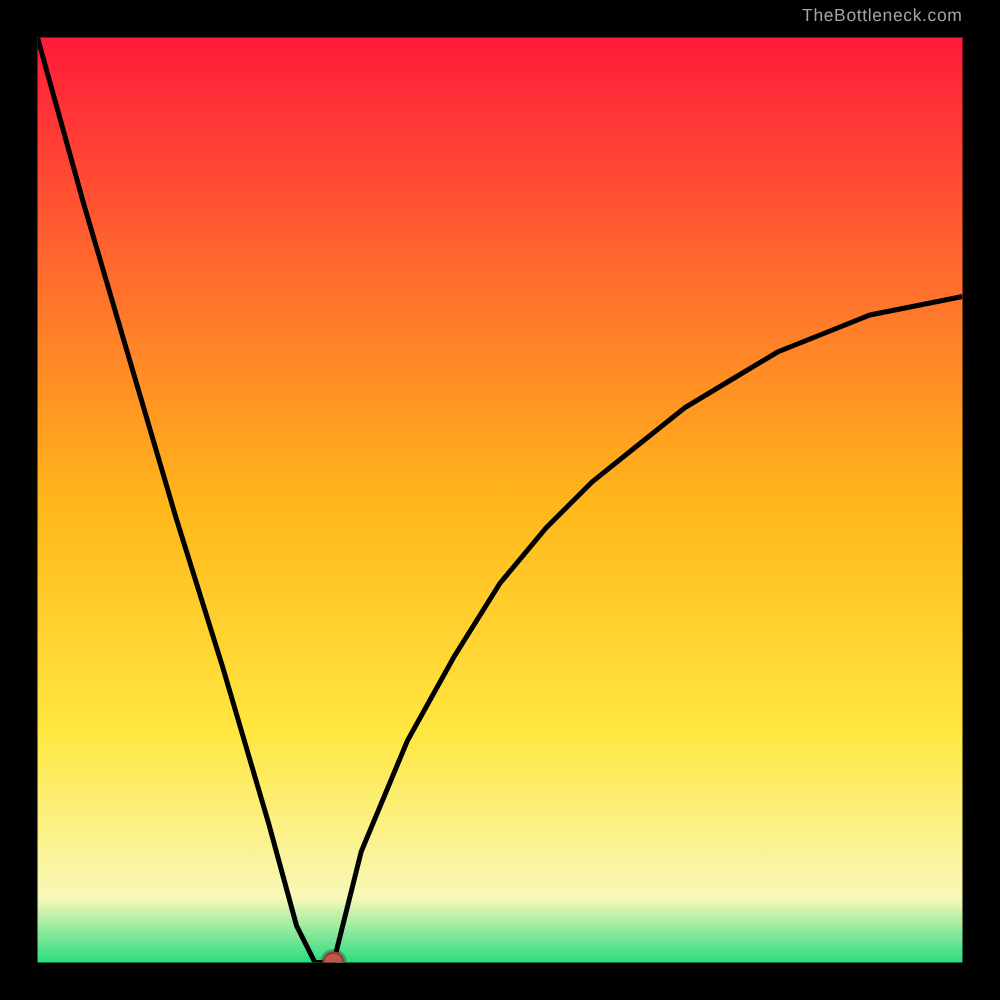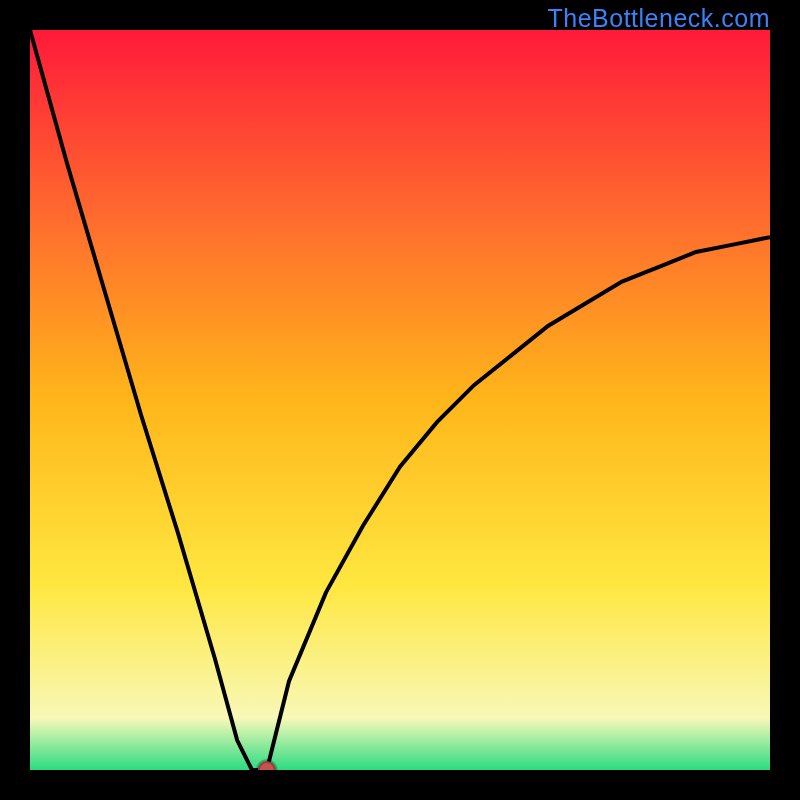--- a/index.html
+++ b/index.html
@@ -44,22 +44,22 @@
   }
   .dot {
     fill: var(--dot-fill, #c4554d);
     stroke: rgba(0,0,0,0.25);
     stroke-width: 0.5;
   }
   .watermark {
     position: absolute;
     top: -26px;
     right: 0;
-    color: #3b82f6;
-    font-size: 25px;
+    color: #a3a3a3;
+    font-size: 14px;
     letter-spacing: 0.5px;
     user-select: none;
   }
 </style>
 </head>
 <body>
 
 <div class="frame">
   <div class="gradient"></div>
 

